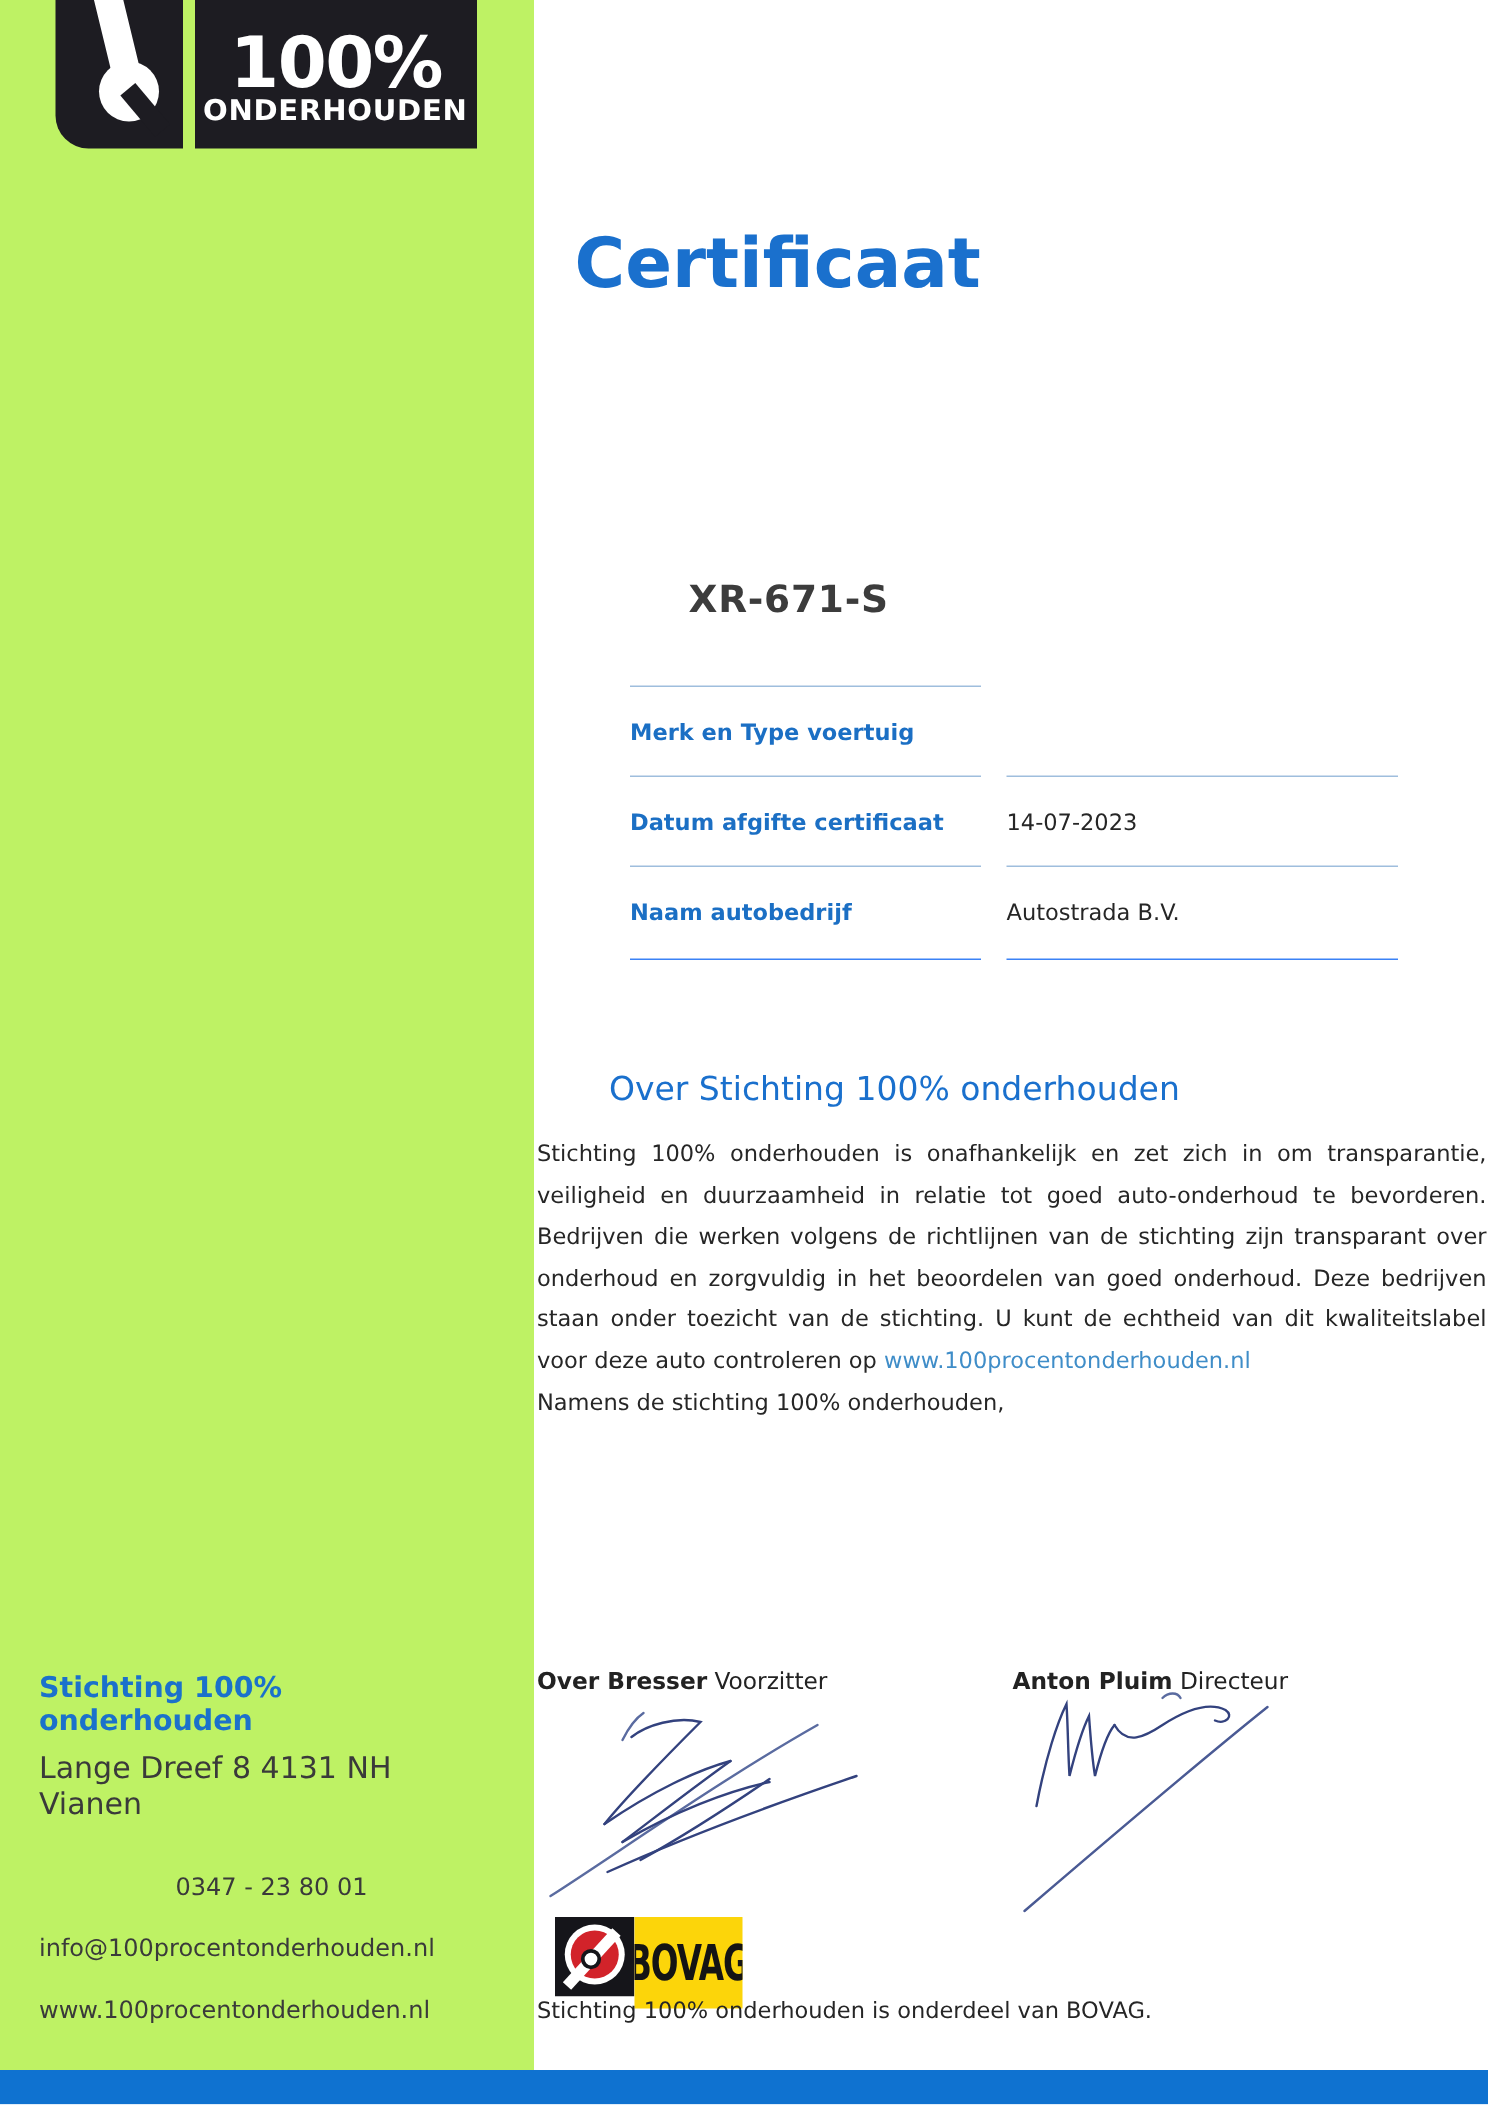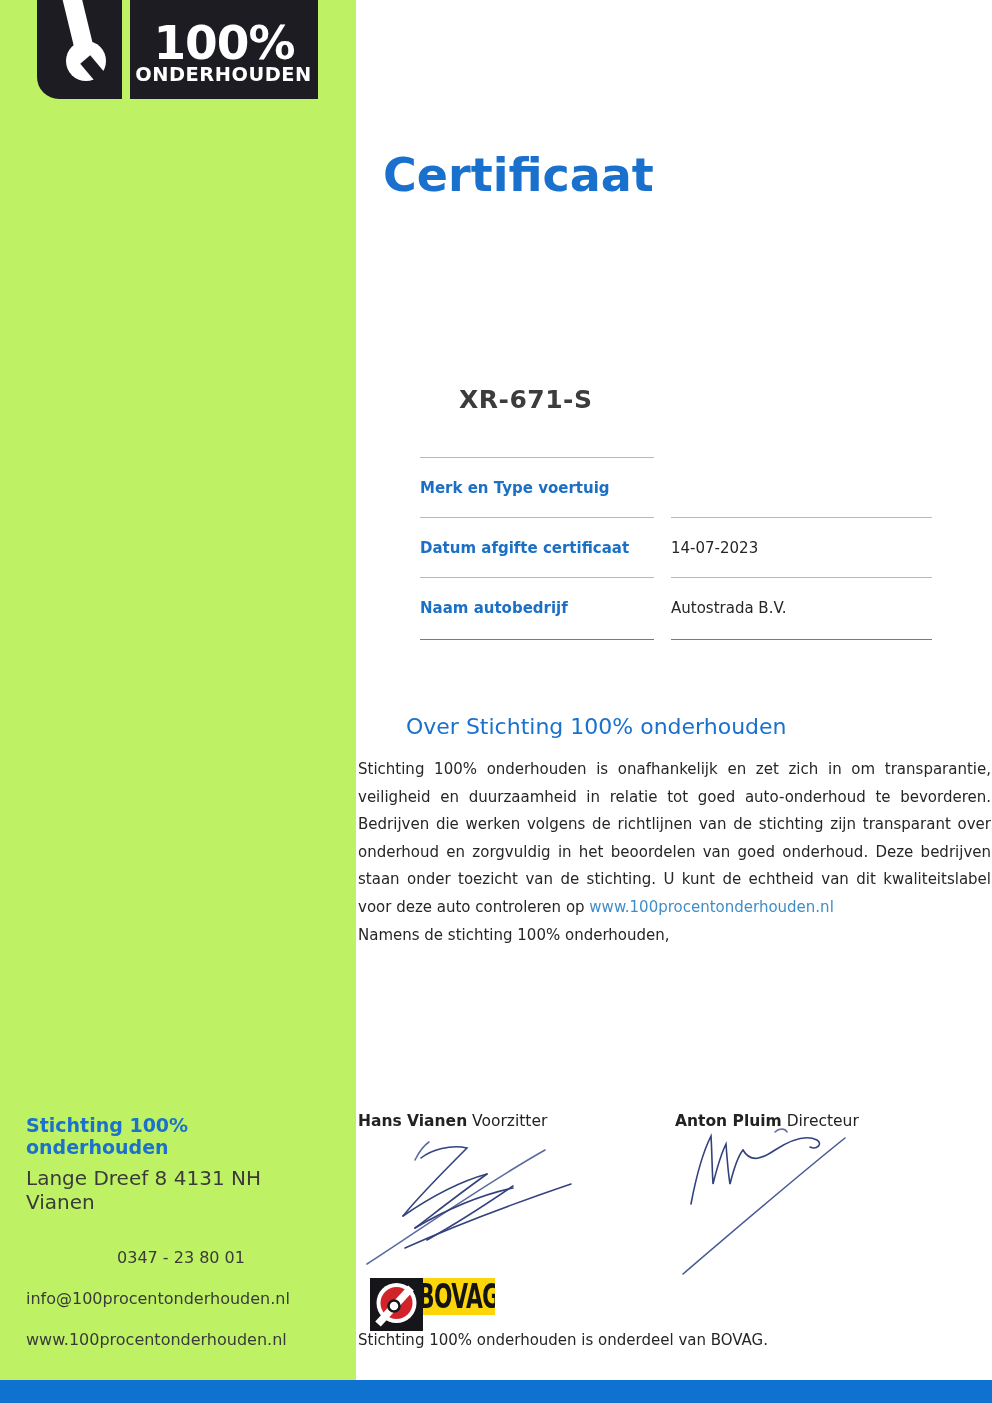--- a/index.html
+++ b/index.html
@@ -47,21 +47,21 @@
   .about-namens { text-align:left; }
   .sig-name { position:absolute; top:1112px; font-size:15.5px; color:#222; }
   .sig-name-left { left:1px; }
   .sig-name-right { left:318px; }
   .sig-name b { font-weight:bold; }
   .sig-svg-left { position:absolute; left:6px; top:1130px; }
   .sig-svg-right { position:absolute; left:320px; top:1122px; }
   .bovag { position:absolute; left:13px; top:1278px; display:flex; }
   .bovag-square { width:53px; height:53px; }
   .bovag-word {
-    width:72px; height:37px; background:#fcd50a; color:#141414;
+    width:72px; height:61px; background:#fcd50a; color:#141414;
     display:flex; align-items:center; justify-content:center; overflow:hidden;
   }
   .bovag-word span { font-size:33px; font-weight:bold; transform:scaleX(0.66); letter-spacing:-1px; }
   .caption { position:absolute; left:1px; top:1331px; font-size:15px; color:#262626; }
   
   .bottom-bar { position:absolute; left:0; top:1380px; width:992px; height:23px; background:#0f72d0; }
 </style>
 </head>
 <body>
 
@@ -110,21 +110,21 @@
         <div class="dcell dvalue">Autostrada B.V.</div>
       </div>
     </div>
 
     <h2 class="about-heading">Over Stichting 100% onderhouden</h2>
 
     <p class="about-body"><span>Stichting 100% onderhouden is onafhankelijk en zet zich in om transparantie, veiligheid en duurzaamheid in relatie tot goed auto-onderhoud te bevorderen. Bedrijven die werken volgens de richtlijnen van de stichting zijn transparant over onderhoud en zorgvuldig in het beoordelen van goed onderhoud. Deze bedrijven staan onder toezicht van de stichting. U kunt de echtheid van dit kwaliteitslabel voor deze auto controleren op </span><a class="about-link">www.100procentonderhouden.nl</a>
       <span class="about-namens" style="display:block">Namens de stichting 100% onderhouden,</span>
     </p>
 
-    <div class="sig-name sig-name-left"><b>Hans Vianen</b><span> Voorzitter</span></div>
+    <div class="sig-name sig-name-left"><b>Over Bresser</b><span> Voorzitter</span></div>
 
     <div class="sig-name sig-name-right"><b>Anton Pluim</b><span> Directeur</span></div>
 
     <svg class="sig-svg-left" width="210" height="142" viewBox="0 0 210 142" fill="none" stroke="#33427e" stroke-width="1.6" stroke-linecap="round">
       <path d="M4 134 C 45 108, 115 58, 182 20" stroke="#5a6ba0"></path>
       <path d="M58 28 C 68 20, 88 14, 104 18 C 86 36, 56 66, 40 86"></path>
       <path d="M40 86 C 72 64, 102 50, 124 44"></path>
       <path d="M124 44 C 96 64, 68 86, 52 98"></path>
       <path d="M52 98 C 86 78, 122 64, 150 58"></path>
       <path d="M150 56 C 112 82, 82 100, 64 110"></path>

